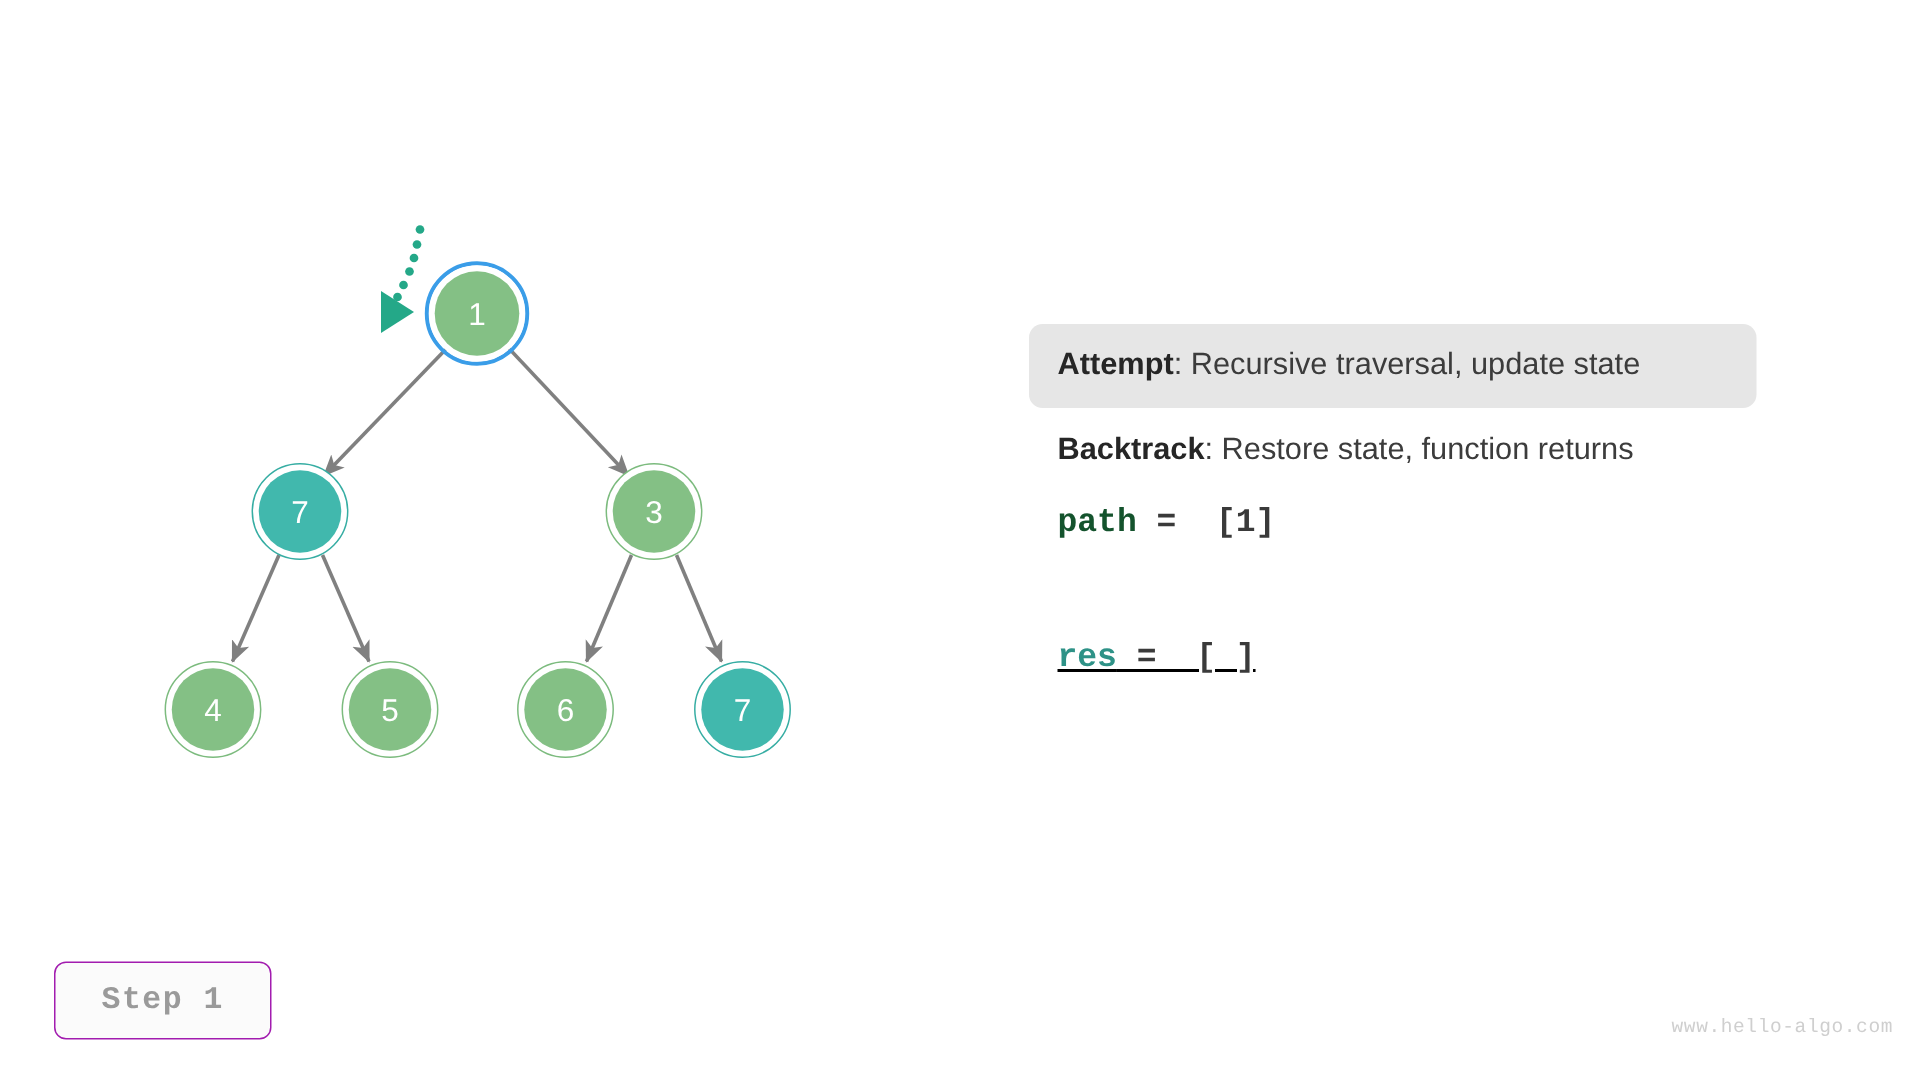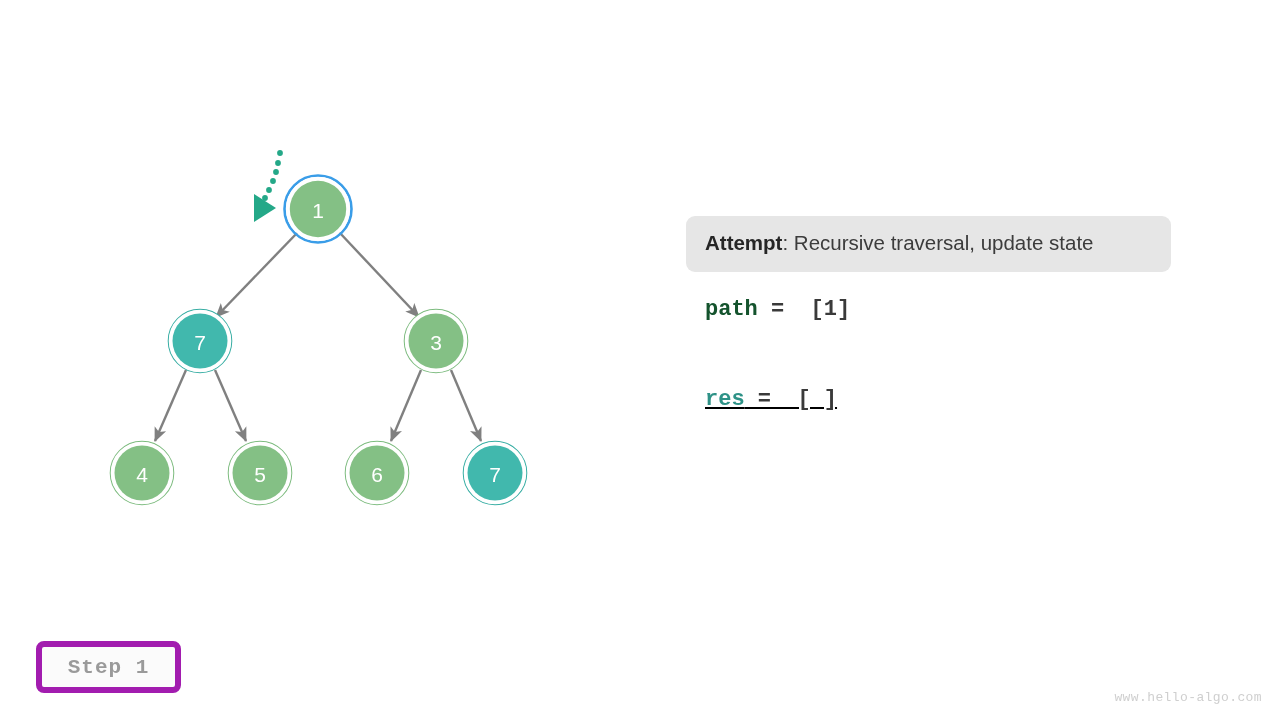--- a/index.html
+++ b/index.html
@@ -81,41 +81,41 @@
   .var-res  { color: #2e9287; }
   .code-rest { color: #3a3a3a; font-weight: bold; }
 
   
   #step-badge {
     position: absolute;
     left: 36px;
     top: 641px;
     width: 145px;
     height: 52px;
-    border: 6px solid #a21caf;
+    border: 1px solid #a21caf;
     border-radius: 8px;
     background: #fbfbfb;
     display: flex;
     align-items: center;
     justify-content: center;
     box-sizing: border-box;
   }
   #step-badge-label {
     font-family: "Liberation Mono", monospace;
     font-size: 21px;
     font-weight: bold;
     color: #9a9a9a;
     letter-spacing: 1px;
   }
 
   
   #watermark {
     position: absolute;
     right: 18px;
-    bottom: 15px;
+    bottom: 28px;
     font-family: "Liberation Mono", monospace;
     font-size: 13px;
     color: #cfcfcf;
     letter-spacing: 0.4px;
   }
 </style>
 </head>
 <body>
 
 <div id="stage">
@@ -195,20 +195,23 @@
       <text class="node-label" x="495" y="474">7</text>
     </g>
   </svg>
 
   <div id="info-panel">
 
     <div class="row-attempt">
       <span class="info-line"><span class="kw">Attempt</span><span>: Recursive traversal, update state</span></span>
     </div>
 
+    <div class="row-backtrack">
+      <span class="info-line"><span class="kw">Backtrack</span><span>: Restore state, function returns</span></span>
+    </div>
 
     <div class="code-line" id="row-path"><span class="var-path">path</span><span class="code-rest"> =  [1]</span></div>
 
     <div class="code-line" id="row-res"><span class="var-res">res</span><span class="code-rest"> =  [ ]</span></div>
   </div>
 
   <div id="step-badge">
     <span id="step-badge-label">Step 1</span>
   </div>
 

